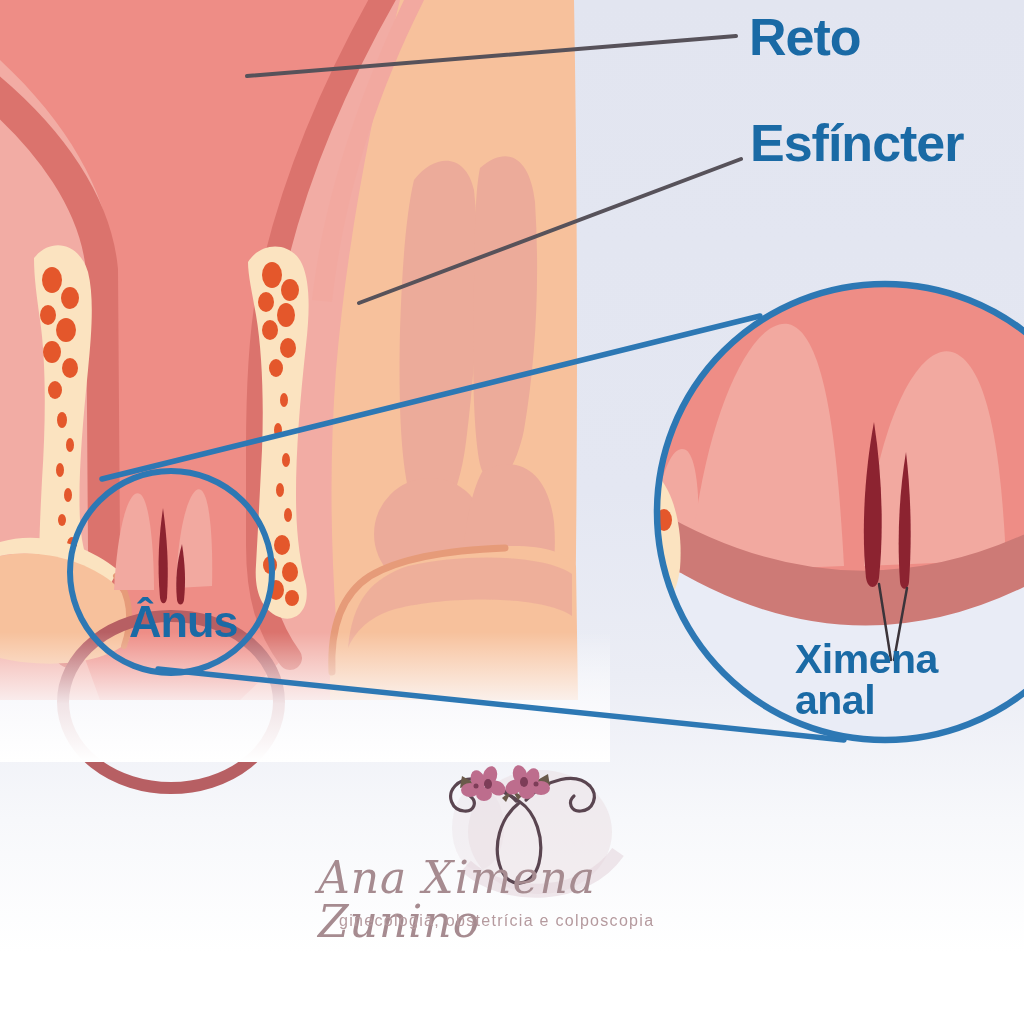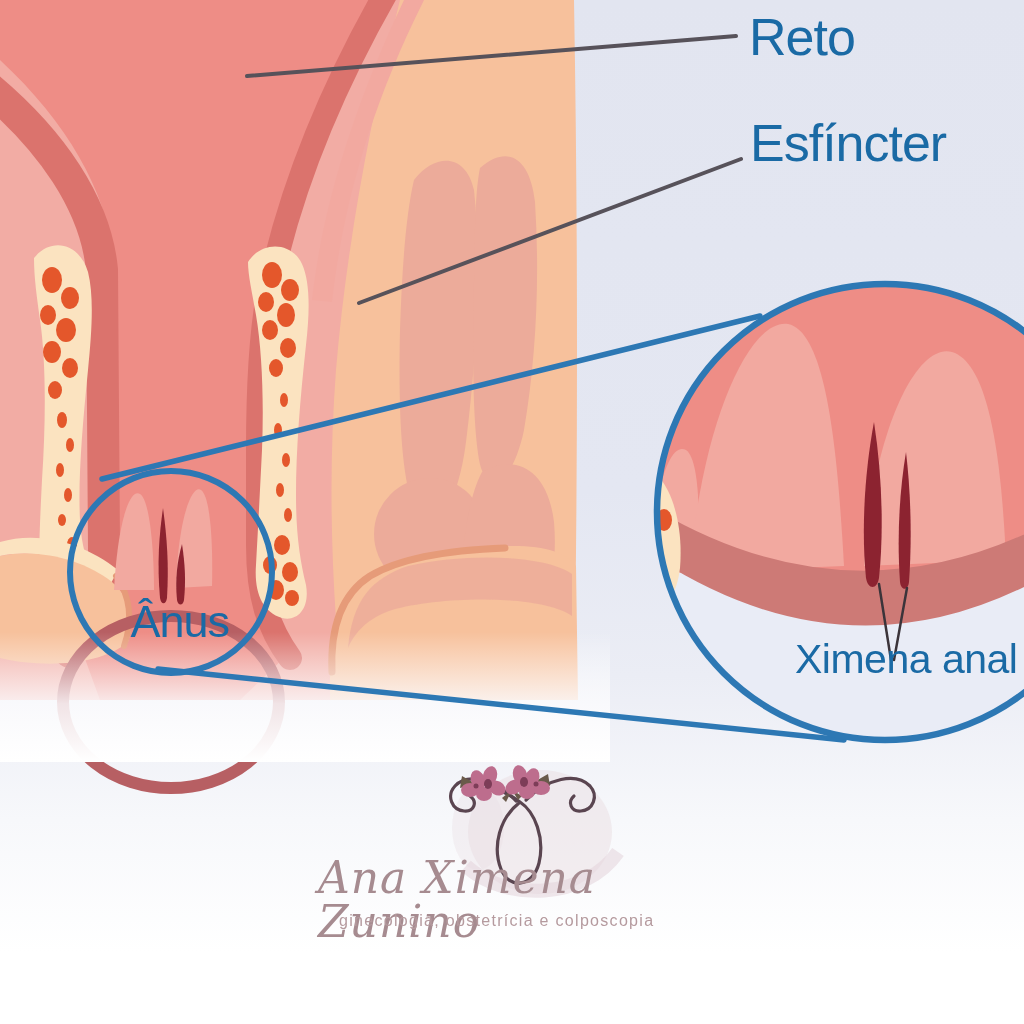--- a/index.html
+++ b/index.html
@@ -27,21 +27,21 @@
   .s-peachdark{stroke:var(--peach-dark);fill:none;stroke-linecap:round;}
   .s-accent{stroke:var(--accent-blue);fill:none;stroke-linecap:round;}
   .s-gray{stroke:var(--pointer-gray);fill:none;stroke-linecap:round;}
   .s-vpointer{stroke:#3b343a;fill:none;stroke-linecap:round;}
   .s-logo{stroke:var(--logo-stroke);fill:none;stroke-linecap:round;}
   .f-petal{fill:var(--logo-petal);}
   .f-petaldark{fill:var(--logo-petal-dark);}
   .f-leaf{fill:#6a5a4a;}
   .f-blob{fill:var(--logo-blob);}
 
-  .lbl{position:absolute;color:var(--label-blue);font-weight:400;letter-spacing:-1px;line-height:1;}
+  .lbl{position:absolute;color:var(--label-blue);font-weight:700;letter-spacing:-1px;line-height:1;}
   .lbl-reto{left:749px;top:11px;font-size:52px;}
   .lbl-esf{left:750px;top:117px;font-size:52px;}
   .lbl-anus{left:129px;top:599px;width:100px;text-align:right;font-size:45px;}
   .lbl-fis{left:795px;top:639px;font-size:41px;letter-spacing:-0.5px;}
 
   .logo-name{
     position:absolute;left:318px;top:856px;width:400px;text-align:left;
     font-family:"DejaVu Serif","Liberation Serif",serif;font-style:italic;
     font-size:44px;color:var(--logo-text);letter-spacing:1px;line-height:1;
   }

